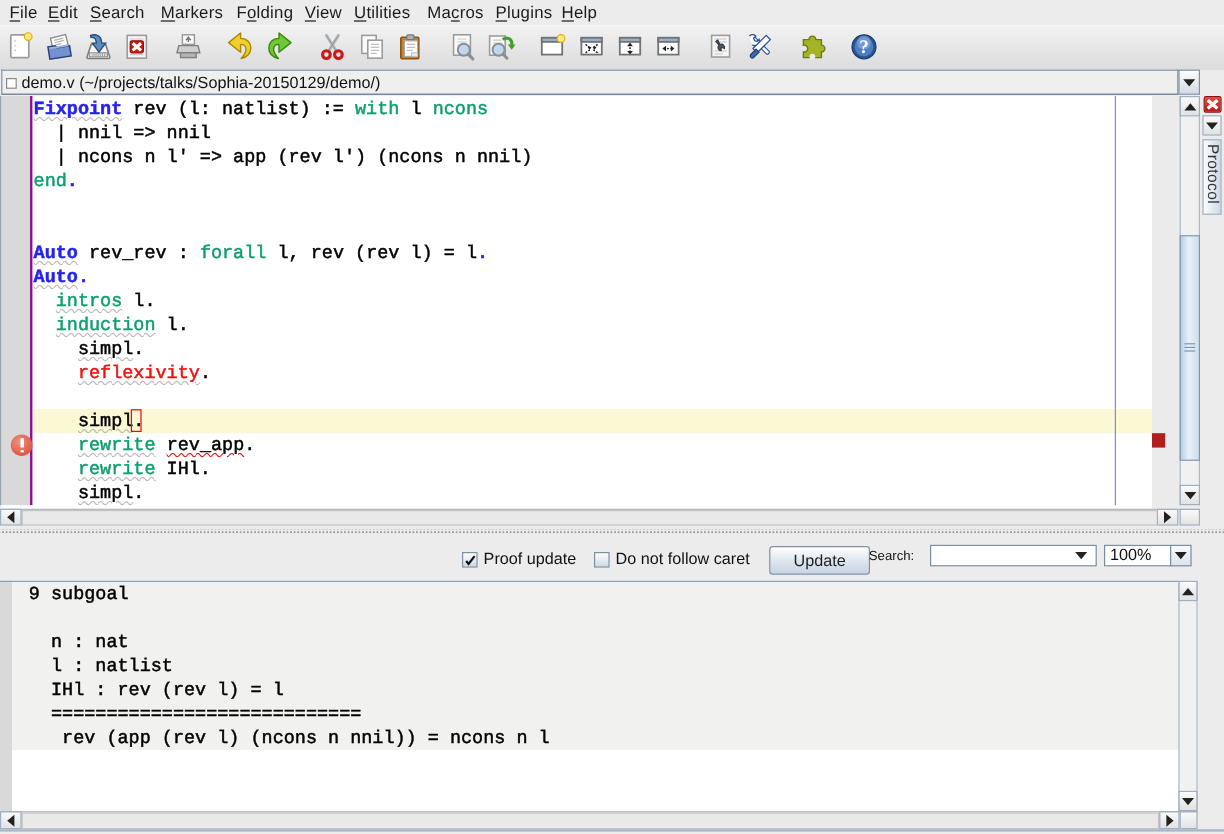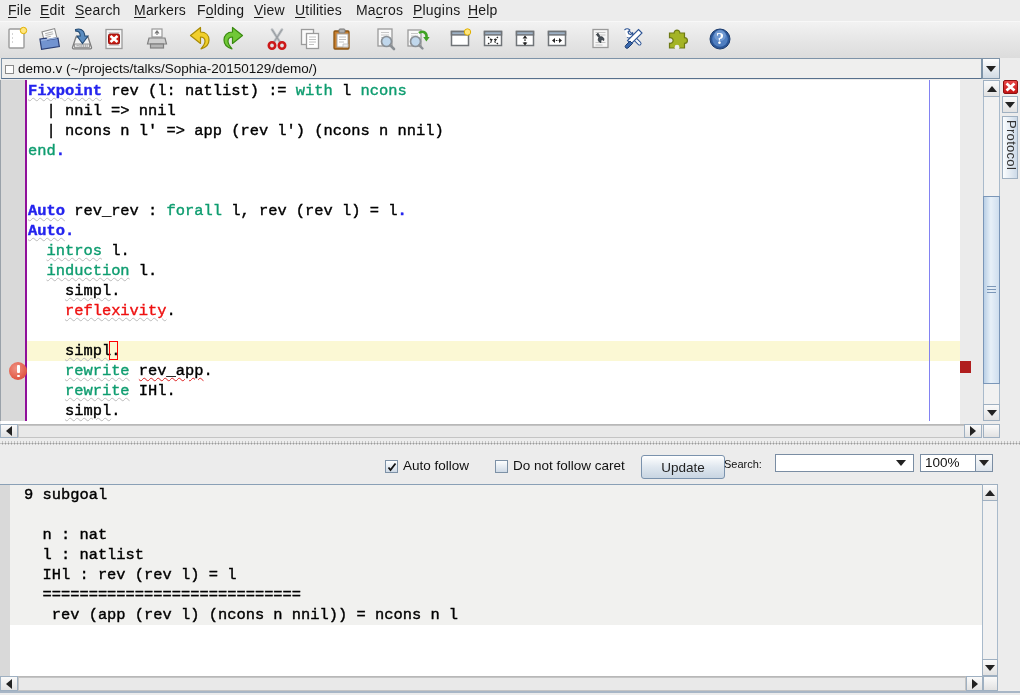--- a/index.html
+++ b/index.html
@@ -313,21 +313,21 @@
     <span>Protocol</span>
   </div>
 
 <div id="splitdots" class="abs"></div>
 
 <div id="controls" class="abs">
   <div class="cb" style="left:385px"></div>
   <svg class="abs" style="left:387px;top:16px" width="10" height="10" viewBox="0 0 10 10">
       <path d="M1.5 5.5 L3.5 8 L8.5 1.5" stroke="#111" stroke-width="1.8" fill="none"></path>
     </svg>
-  <span class="cblab" style="left:403px">Auto follow</span>
+  <span class="cblab" style="left:403px">Proof update</span>
   <div class="cb" style="left:495px"></div>
   <span class="cblab" style="left:513px">Do not follow caret</span>
   <div id="updatebtn">Update</div>
   <span id="searchlab">Search:</span>
   <div id="searchbox">
       <div class="tri-dn"></div>
     </div>
   <div id="zoombox">100%</div>
   <div id="zoomarr">
       <div class="tri-dn"></div>

